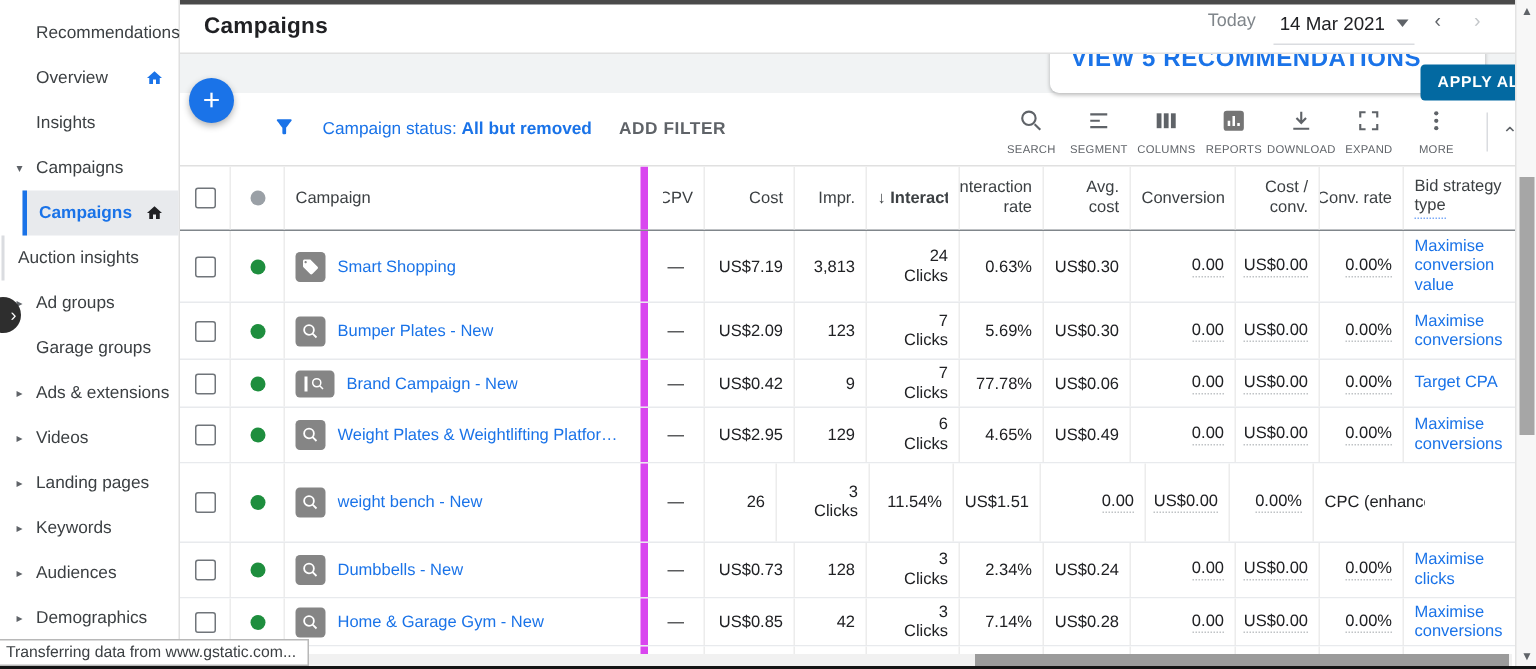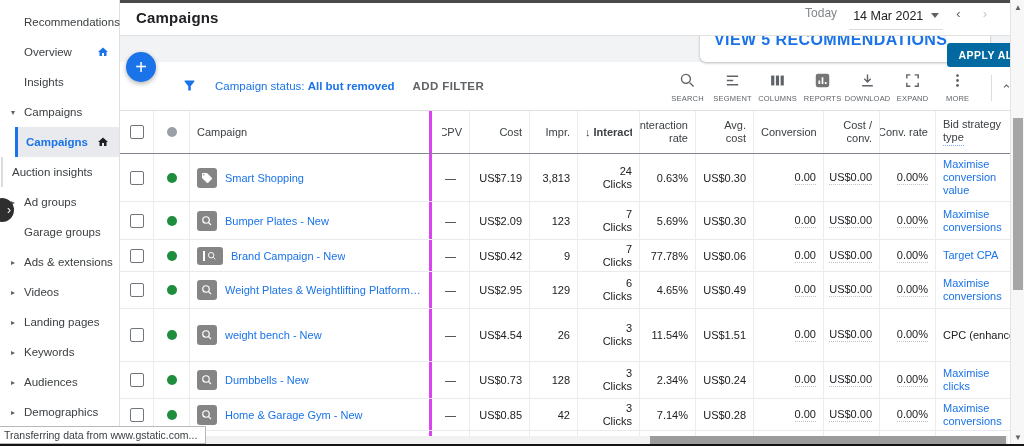--- a/index.html
+++ b/index.html
@@ -66,21 +66,21 @@
          border-top:1px solid #e0e0e0;z-index:1;box-sizing:border-box}
   .thead{display:flex;height:42px;border-bottom:1px solid #80868b;align-items:stretch}
   .th,.td{display:flex;align-items:center;justify-content:flex-end;padding:0 7px;border-right:1px solid #ececec;
           box-sizing:border-box;text-align:right;overflow:hidden}
   .th{font-size:11px;color:#3c4043;line-height:13px}
   .td{font-size:11px;color:#202124}
   .left{justify-content:flex-start !important;text-align:left !important}
   .center{justify-content:center !important;text-align:center !important}
   .c-sel{width:34px;justify-content:center}
   .c-status{width:36px;justify-content:center}
-  .c-camp{width:242px;border-right:3px solid #d946ef}
+  .c-camp{width:242px;border-right:5px solid #d946ef}
   .c-cpv{width:38px}
   .c-cost{width:60px}
   .c-impr{width:48px}
   .c-inter{width:62px}
   .c-irate{width:56px}
   .c-avg{width:58px}
   .c-conv{width:70px}
   .c-cconv{width:56px}
   .c-crate{width:56px;white-space:nowrap}
   .c-bid{width:74px;border-right:none}
@@ -494,21 +494,20 @@
           </div>
           <div class="td c-camp left">
             <div class="camp-icon">
               <svg width="12" height="12" viewBox="0 0 24 24">
                 <path fill="none" stroke="#fff" stroke-width="2.4" d="M15.2 15.2 20 20M10 16.5a6.5 6.5 0 1 1 0-13 6.5 6.5 0 0 1 0 13z"></path>
               </svg>
             </div>
             <span class="camp-link">weight bench - New</span>
           </div>
           <div class="td c-cpv center">—</div>
-          <div class="td c-cost">US$4.54</div>
           <div class="td c-impr">26</div>
           <div class="td c-inter">
             <div class="two-line">
               <div>3</div>
               <div>Clicks</div>
             </div>
           </div>
           <div class="td c-irate">11.54%</div>
           <div class="td c-avg">US$1.51</div>
           <div class="td c-conv">

